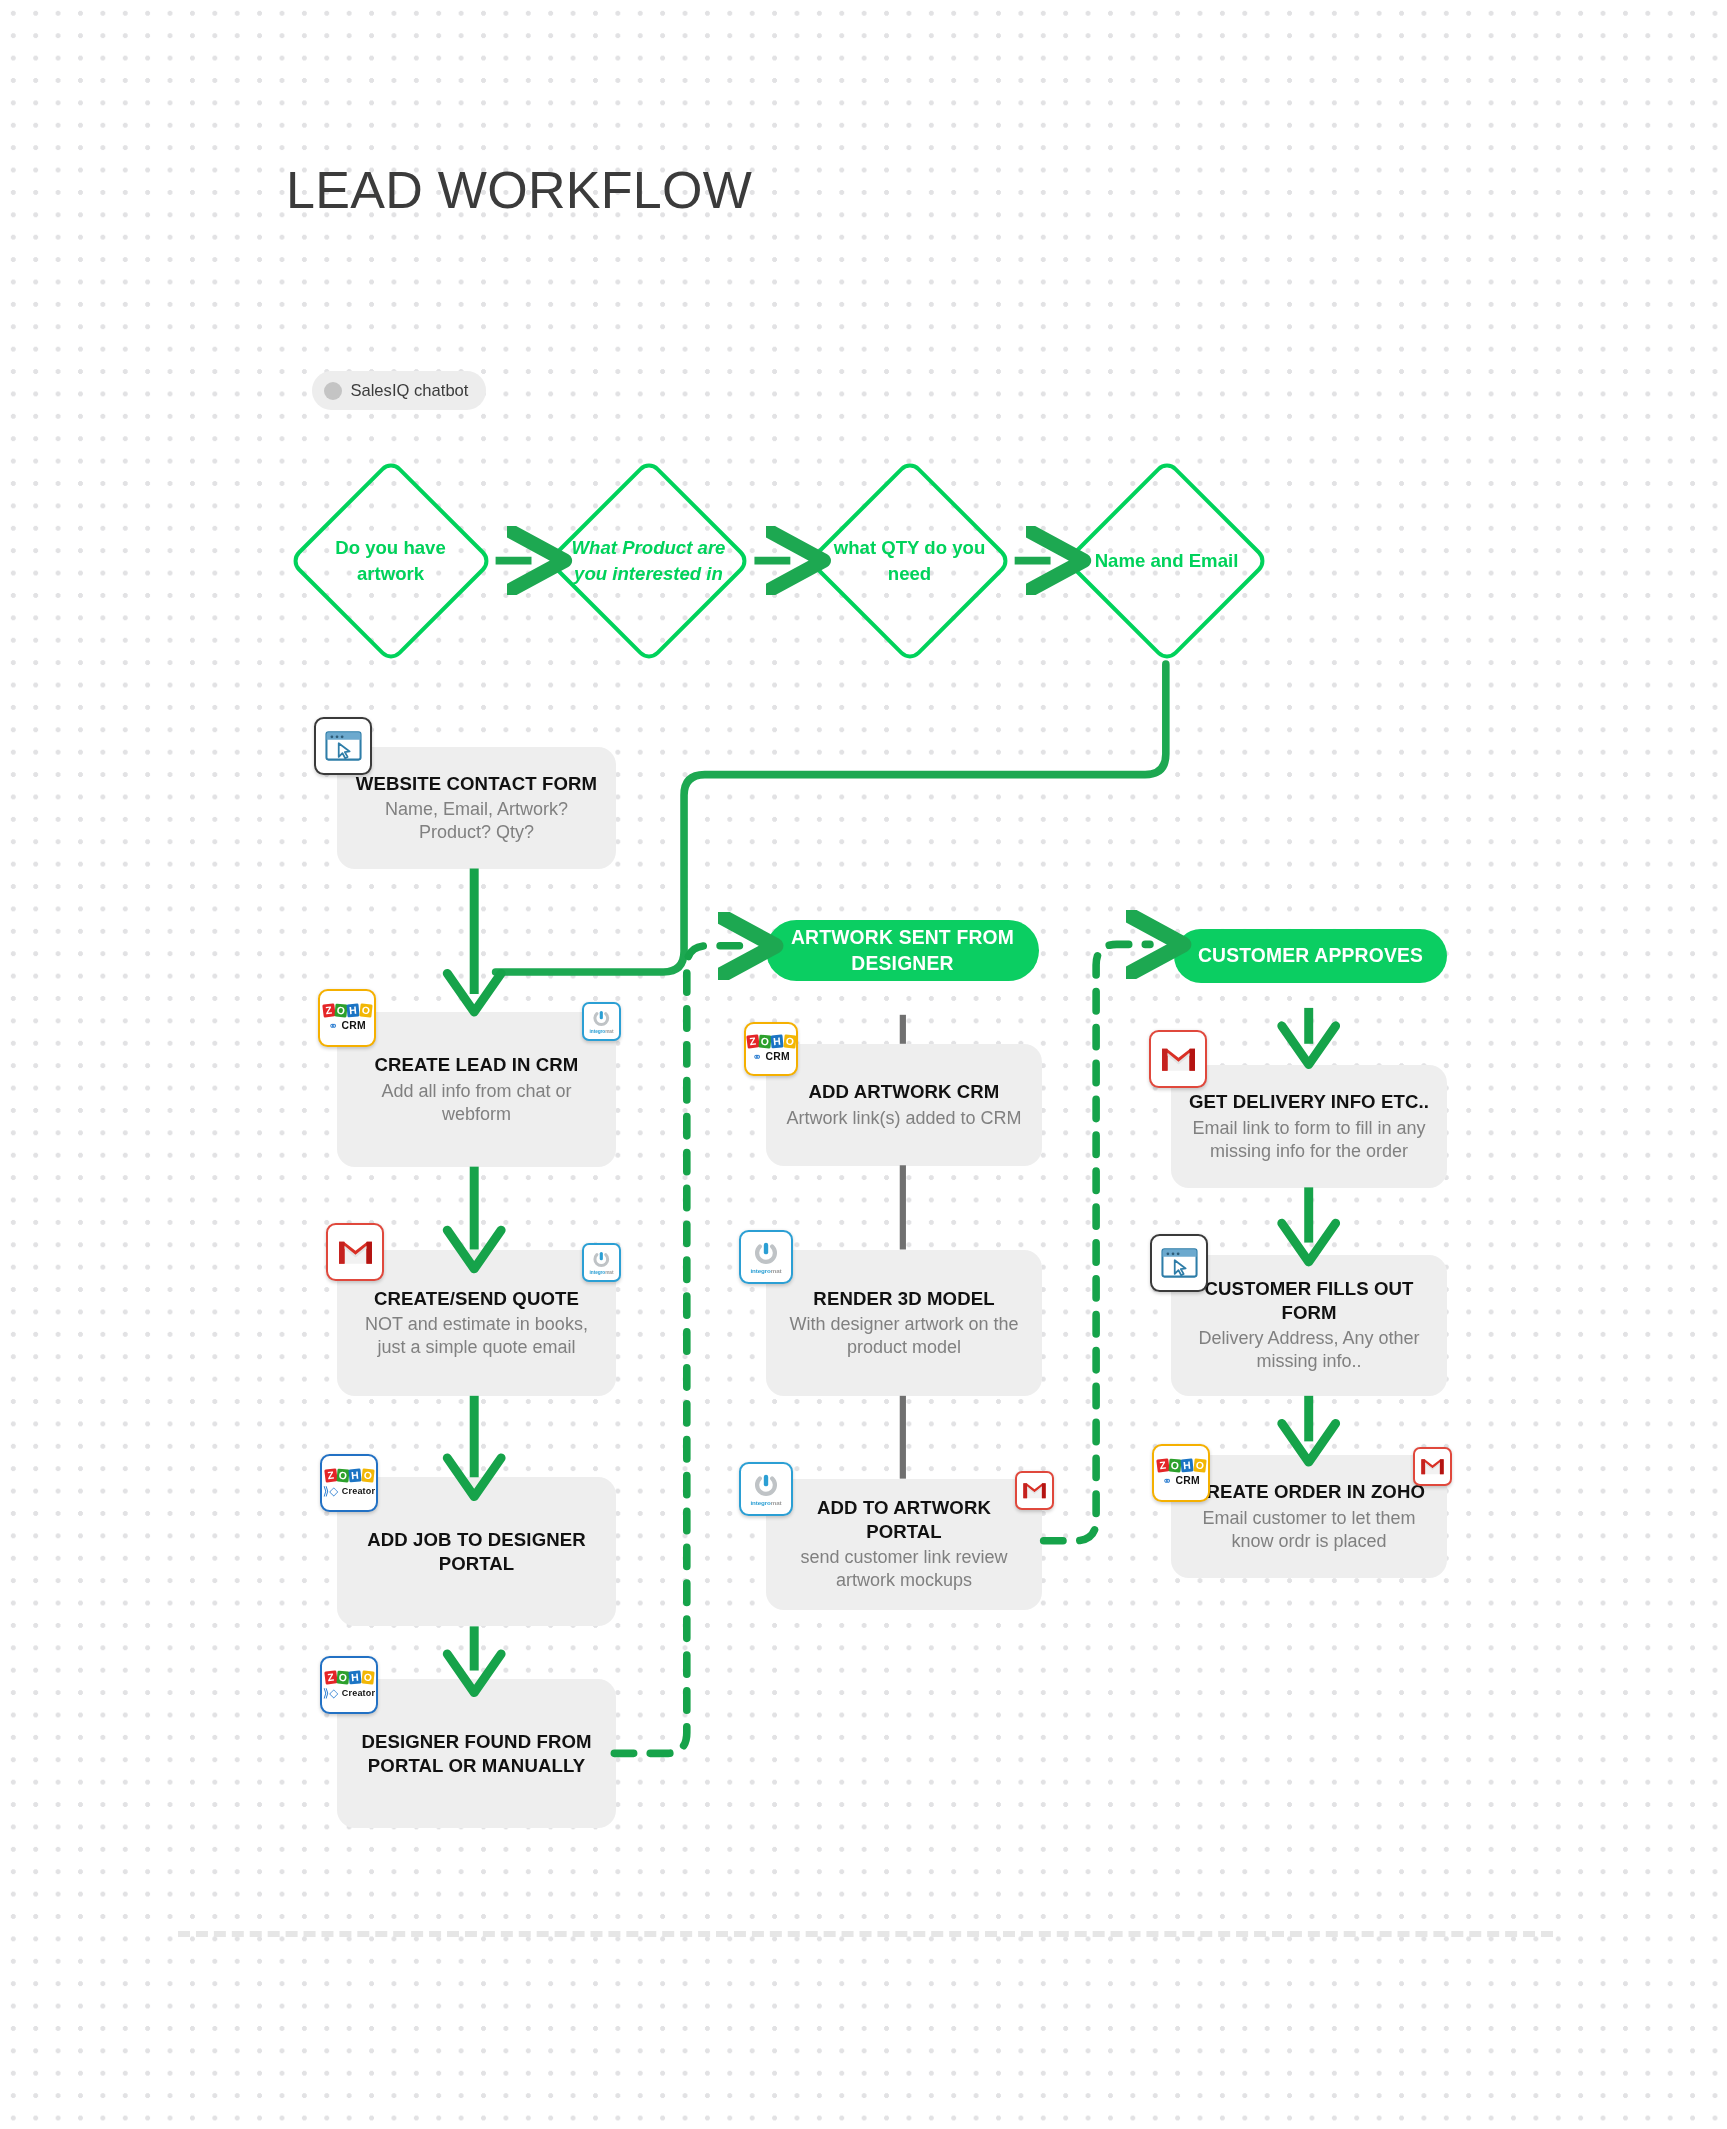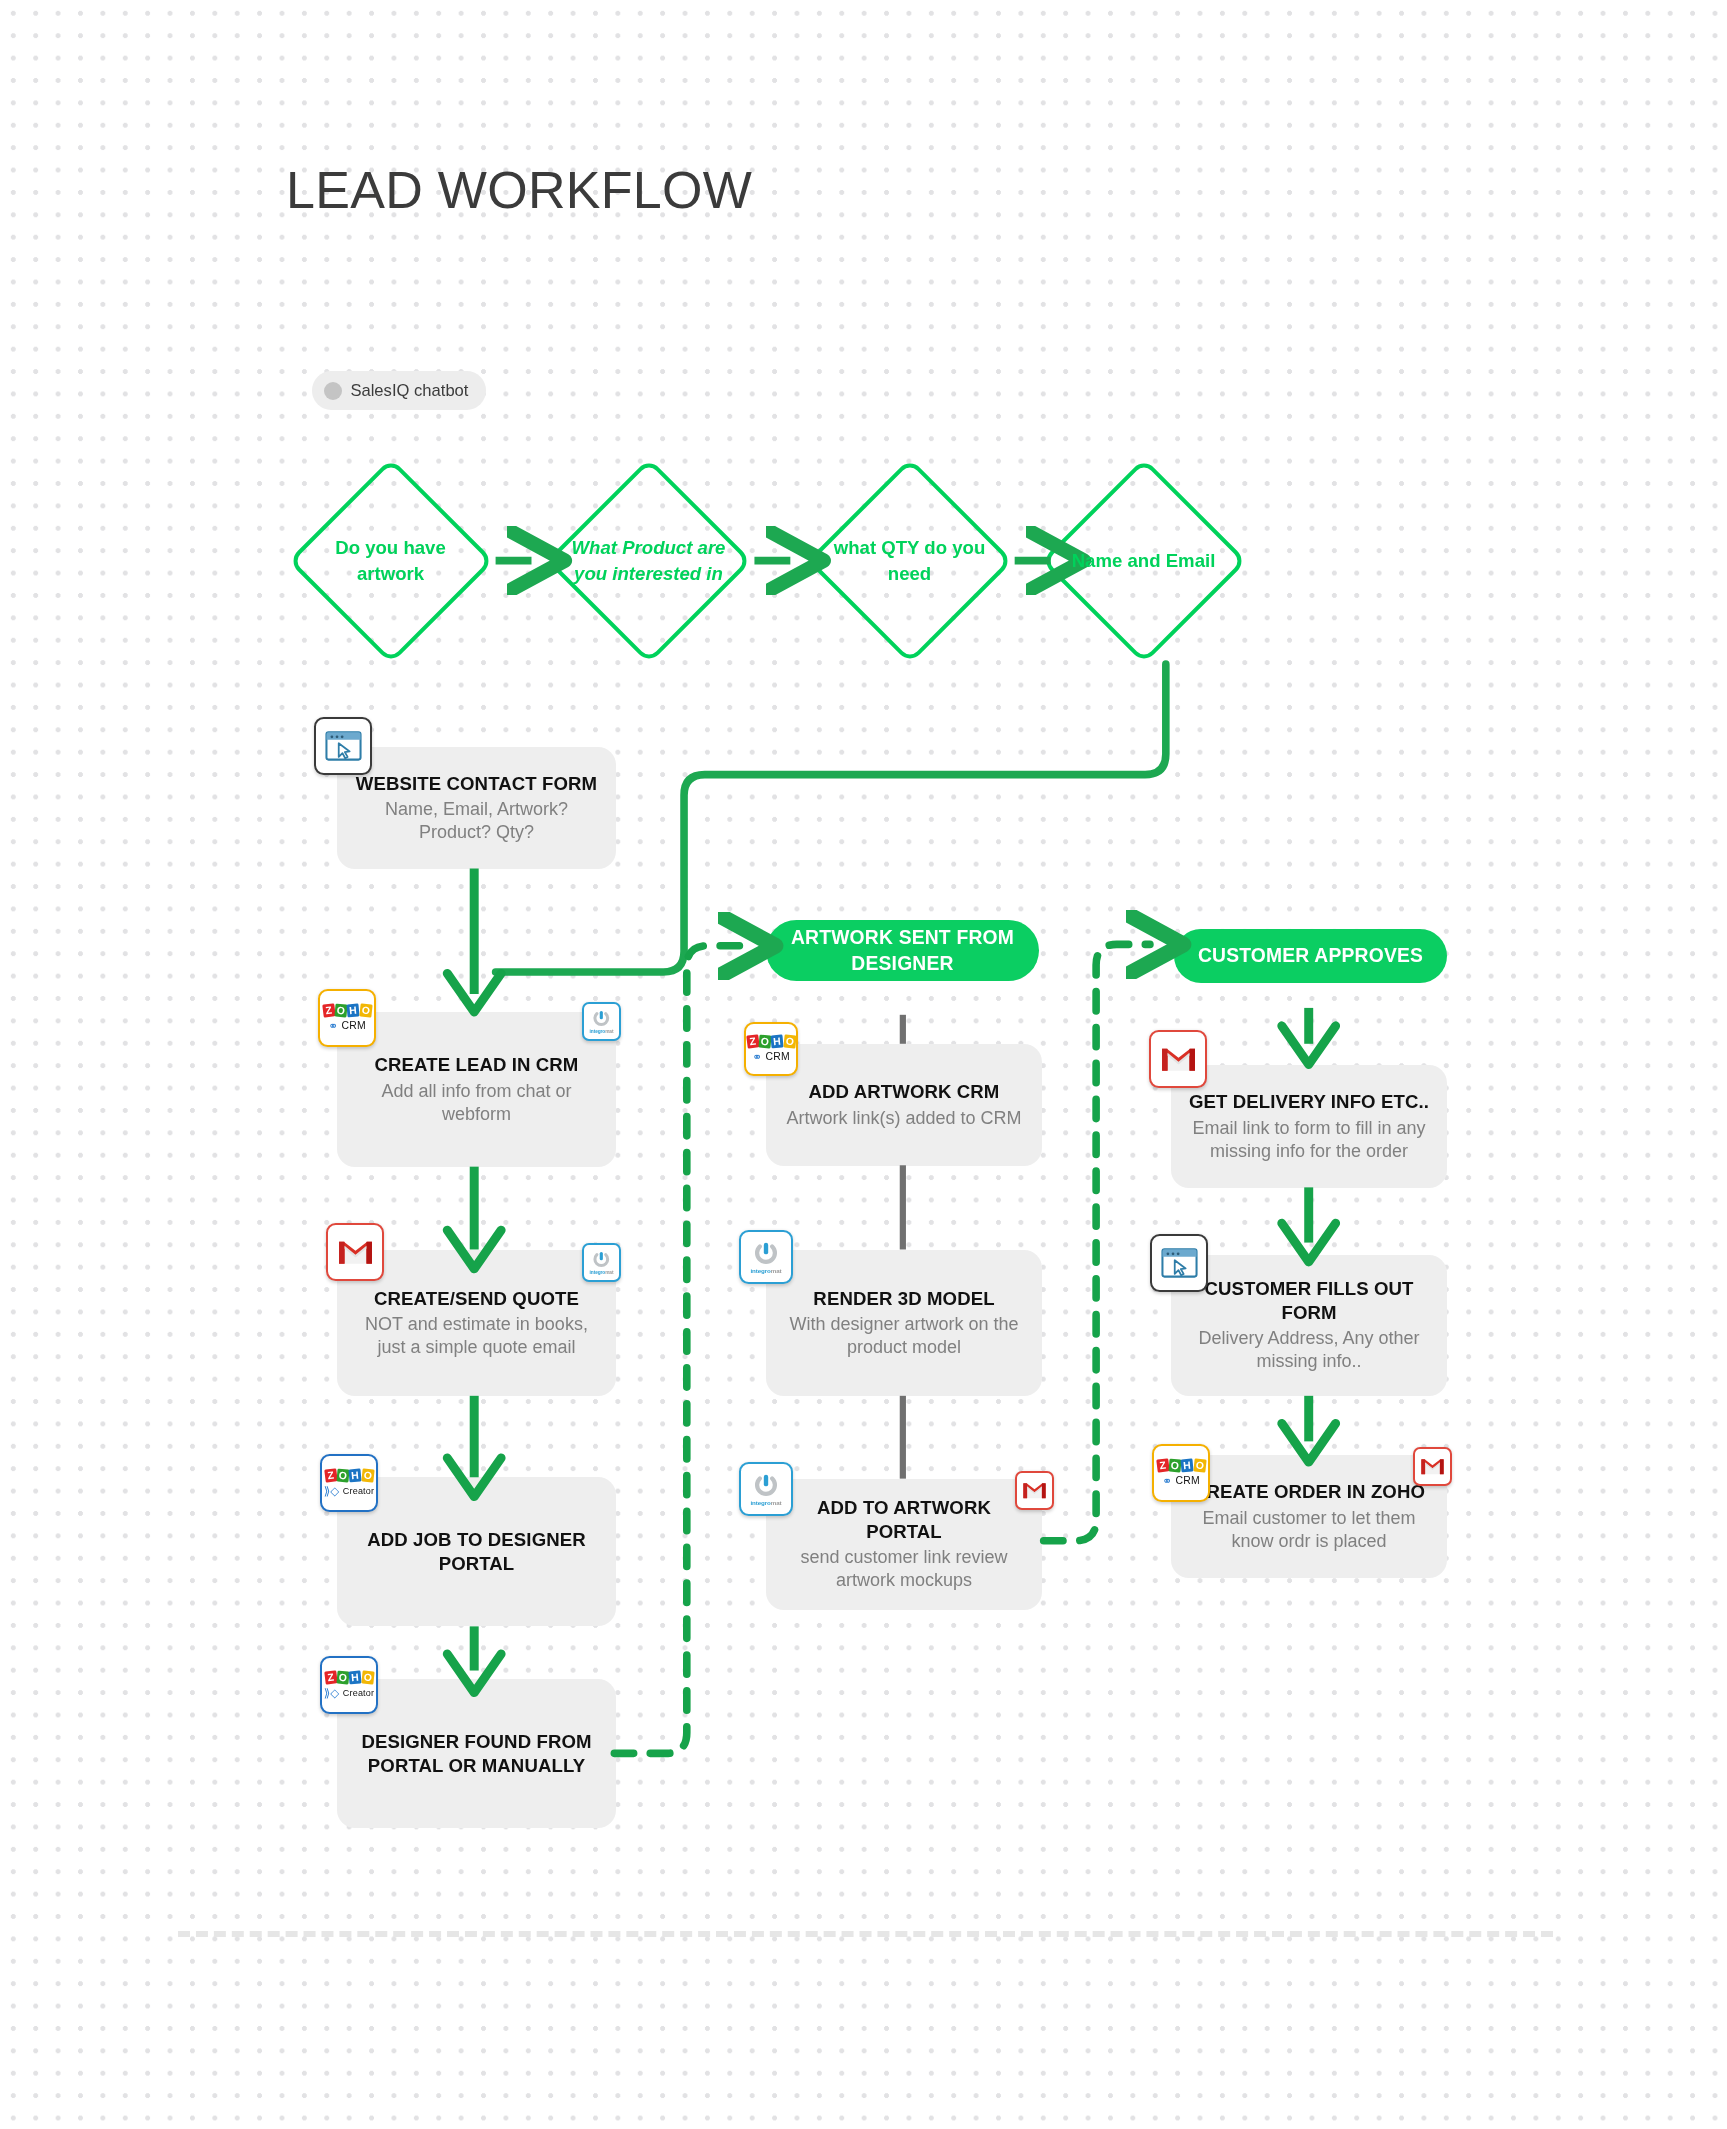--- a/index.html
+++ b/index.html
@@ -179,21 +179,21 @@
   .zoho-word .z { background: #E42527; transform: rotate(-7deg); }
   .zoho-word .o1 { background: #2CA02C; transform: rotate(5deg); }
   .zoho-word .h { background: #1B74C4; transform: rotate(-5deg); }
   .zoho-word .o2 { background: #F2B705; transform: rotate(6deg); }
 
   .zoho-sub {
     display: flex; align-items: center; gap: 3.5px;
     margin-top: 2.8px;
   }
   .zoho-sub .glyph { font-size: 11.7px; color: #2B7DD1; line-height: 1; }
-  .zoho-sub .lbl { font-size: 10.4px; font-weight: 400; color: #111; letter-spacing: 0.2px; }
+  .zoho-sub .lbl { font-size: 10.4px; font-weight: 700; color: #111; letter-spacing: 0.2px; }
   .zoho-sub .lbl.small { font-size: 9px; }
 
   
   .gmail-m { width: 37px; height: 28px; }
 
   
   .win-ico { width: 37px; height: 30px; }
 
   
   .integro-ring { width: 26px; height: 26px; }
@@ -298,21 +298,21 @@
   <div class="diamond" style="left:545px; top:457px;font-style:italic;">
     <div class="dshape"></div>
     <div class="dtext">What Product are you interested in</div>
   </div>
 
   <div class="diamond" style="left:806px; top:457px;">
     <div class="dshape"></div>
     <div class="dtext">what QTY do you need</div>
   </div>
 
-  <div class="diamond" style="left:1040px; top:457px;">
+  <div class="diamond" style="left:1063px; top:457px;">
     <div class="dshape"></div>
     <div class="dtext">Name and Email</div>
   </div>
 
   <div class="card" style="left:337px; top:747px; width:279px; height:122px;">
     <div class="card-title">WEBSITE CONTACT FORM</div>
     <div class="card-sub">Name, Email, Artwork? Product? Qty?</div>
   </div>
   <div class="badge web big" style="left:314px; top:717px;">
     <svg class="win-ico" viewBox="0 0 54 44">

